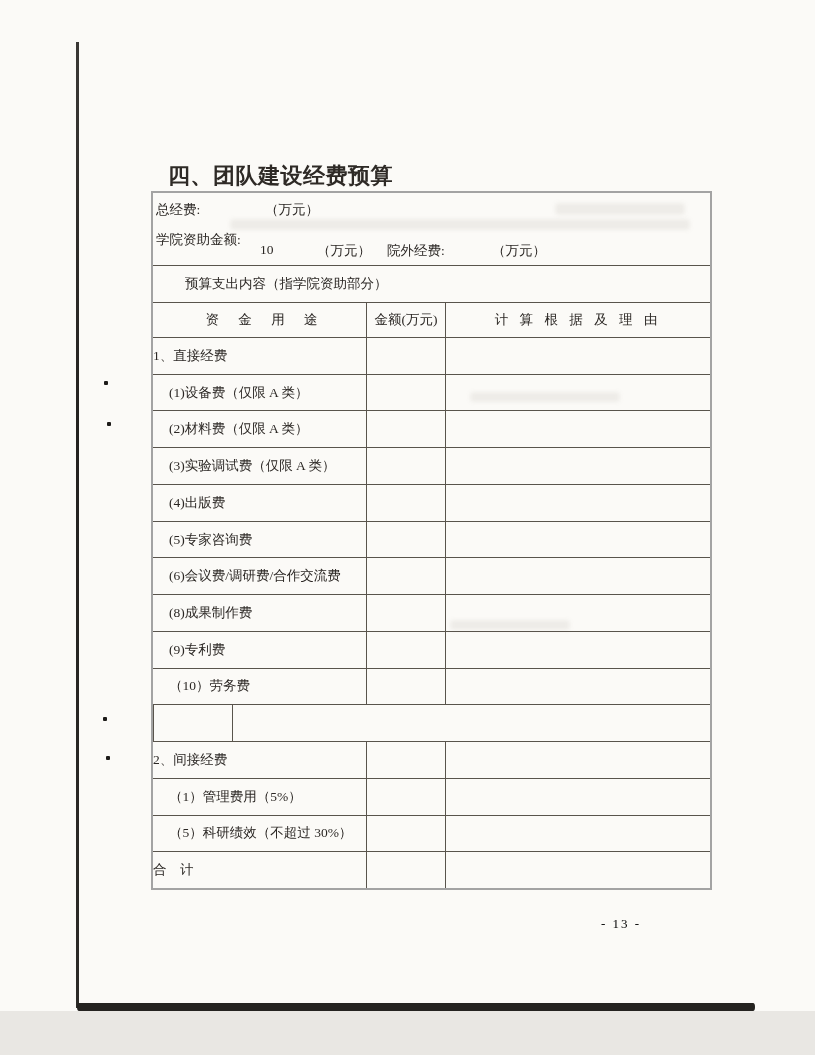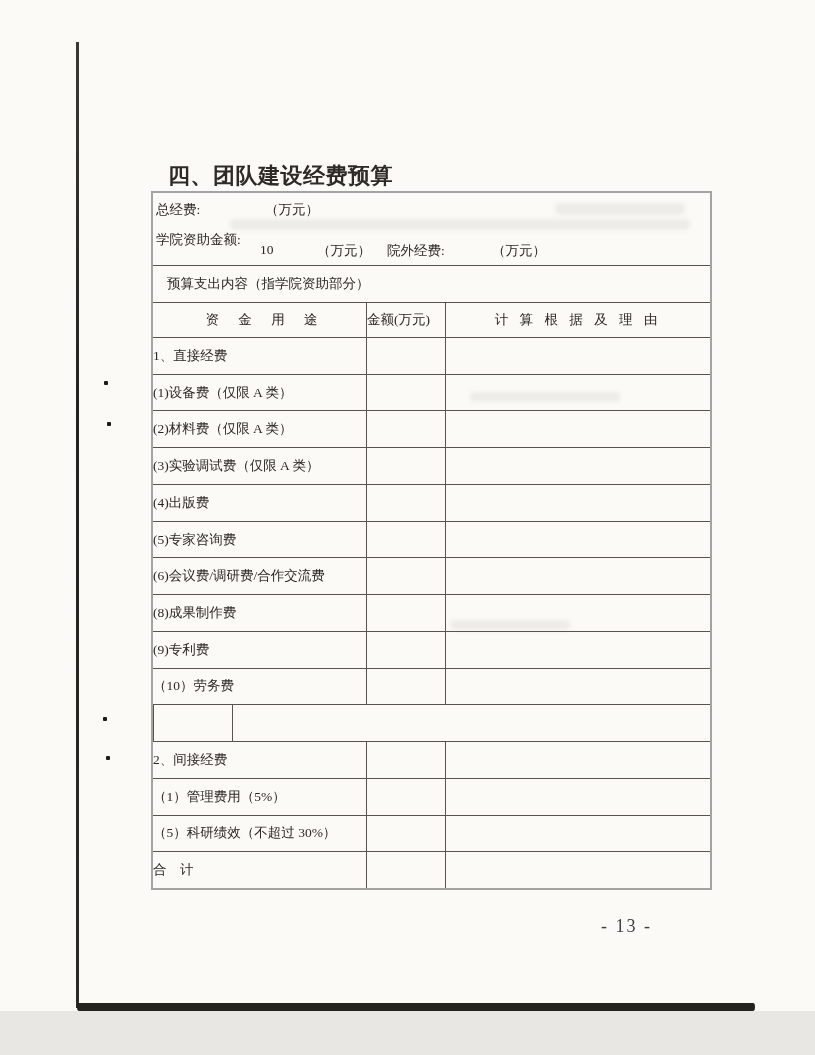--- a/index.html
+++ b/index.html
@@ -49,40 +49,40 @@
   .pos-total-unit    { left:112px; top:8px; }
   .pos-college-label { left:3px;   top:38px; }
   .pos-college-value { left:107px; top:49px; }
   .pos-college-unit  { left:164px; top:49px; }
   .pos-external-label{ left:234px; top:49px; }
   .pos-external-unit { left:339px; top:49px; }
 
   .note-row {
     height:37px; flex:none;
     border-top:1.5px solid #59544c;
-    display:flex; align-items:center; padding-left:14px;
+    display:flex; align-items:center; padding-left:32px;
   }
   .header-row {
     height:35px; flex:none;
     border-top:1.5px solid #59544c;
     display:flex;
   }
   .trow { flex:1; display:flex; border-top:1.5px solid #59544c; }
   .c1 { width:213px; flex:none; display:flex; align-items:center; padding-left:0; }
   .c2 { width:79px;  flex:none; border-left:1.5px solid #59544c; }
   .c3 { flex:1; border-left:1.5px solid #59544c; }
   .header-row .c1 { justify-content:center; padding-left:12px; letter-spacing:8px; padding-right:0; }
-  .header-row .c2 { display:flex; align-items:center; justify-content:flex-start; }
+  .header-row .c2 { display:flex; align-items:center; justify-content:center; }
   .header-row .c3 { display:flex; align-items:center; justify-content:center; letter-spacing:4px; }
-  .indent .c1 { }
+  .indent .c1 { padding-left:16px; }
   .cell-text { white-space:nowrap; }
 
   .page-number {
     position:absolute; left:601px; top:916px;
-    font-size:18px; letter-spacing:2px; color:#404040;
+    font-size:13px; letter-spacing:2px; color:#000000;
   }
 </style>
 </head>
 <body>
 
 <div class="scan-left-line"></div>
 <div class="scan-bottom-band"></div>
 <div class="scan-bottom-gray"></div>
 <div class="speck" style="left:104px; top:381px;"></div>
 <div class="speck" style="left:107px; top:422px;"></div>

